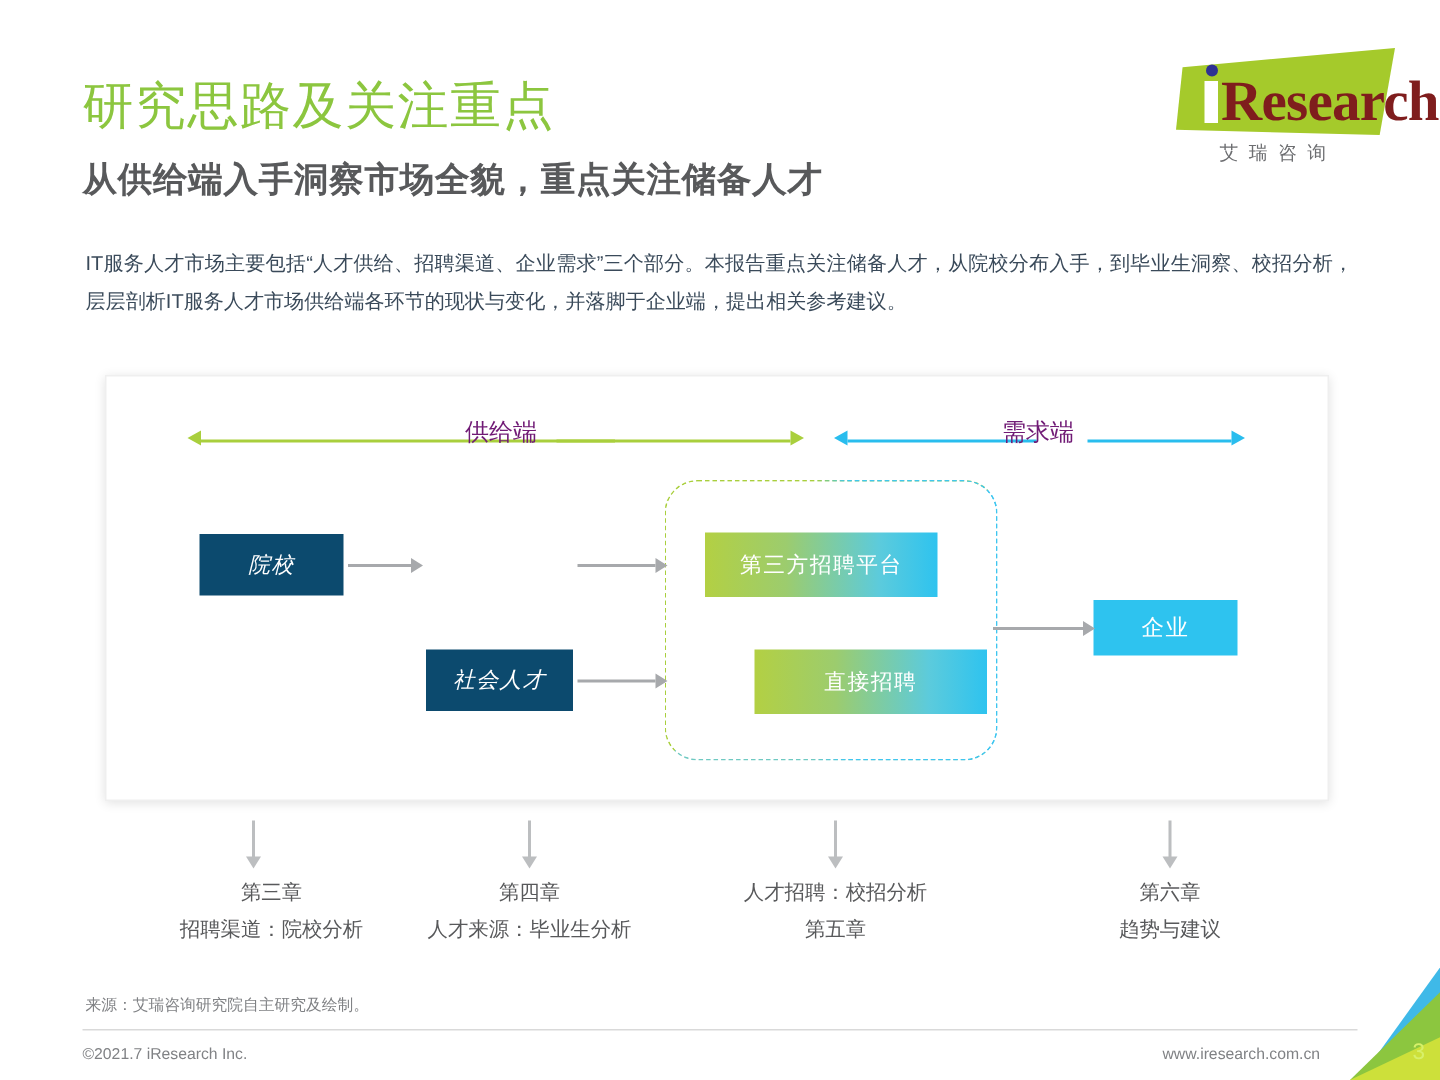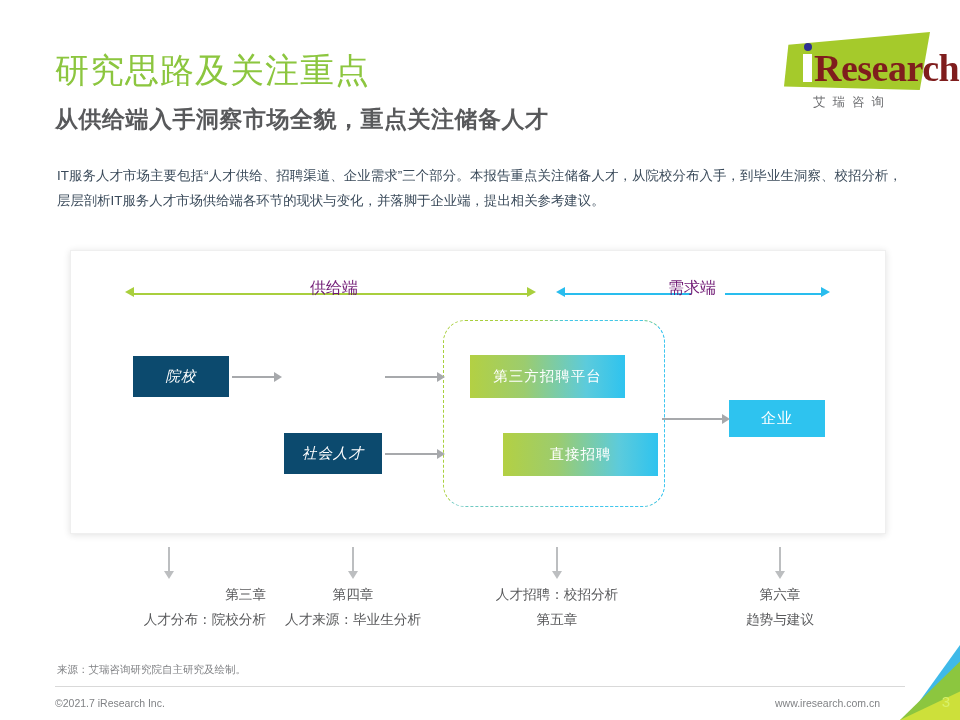--- a/index.html
+++ b/index.html
@@ -184,23 +184,23 @@
   </div>
   <div class="down" style="left:552px;top:547px;">
     <div class="down-line"></div>
       <div class="down-head"></div>
   </div>
   <div class="down" style="left:775px;top:547px;">
     <div class="down-line"></div>
       <div class="down-head"></div>
   </div>
 
-  <div class="chapter" style="left:36px;top:582px;text-align:right;">
+  <div class="chapter" style="left:66px;top:582px;">
     <div>第三章</div>
-    <div>人才分布：院校分析</div>
+    <div>招聘渠道：院校分析</div>
   </div>
   <div class="chapter" style="left:238px;top:582px;">
     <div>第四章</div>
     <div>人才来源：毕业生分析</div>
   </div>
   <div class="chapter" style="left:442px;top:582px;">
     <div>人才招聘：校招分析</div>
     <div>第五章</div>
   </div>
   <div class="chapter" style="left:665px;top:582px;">

